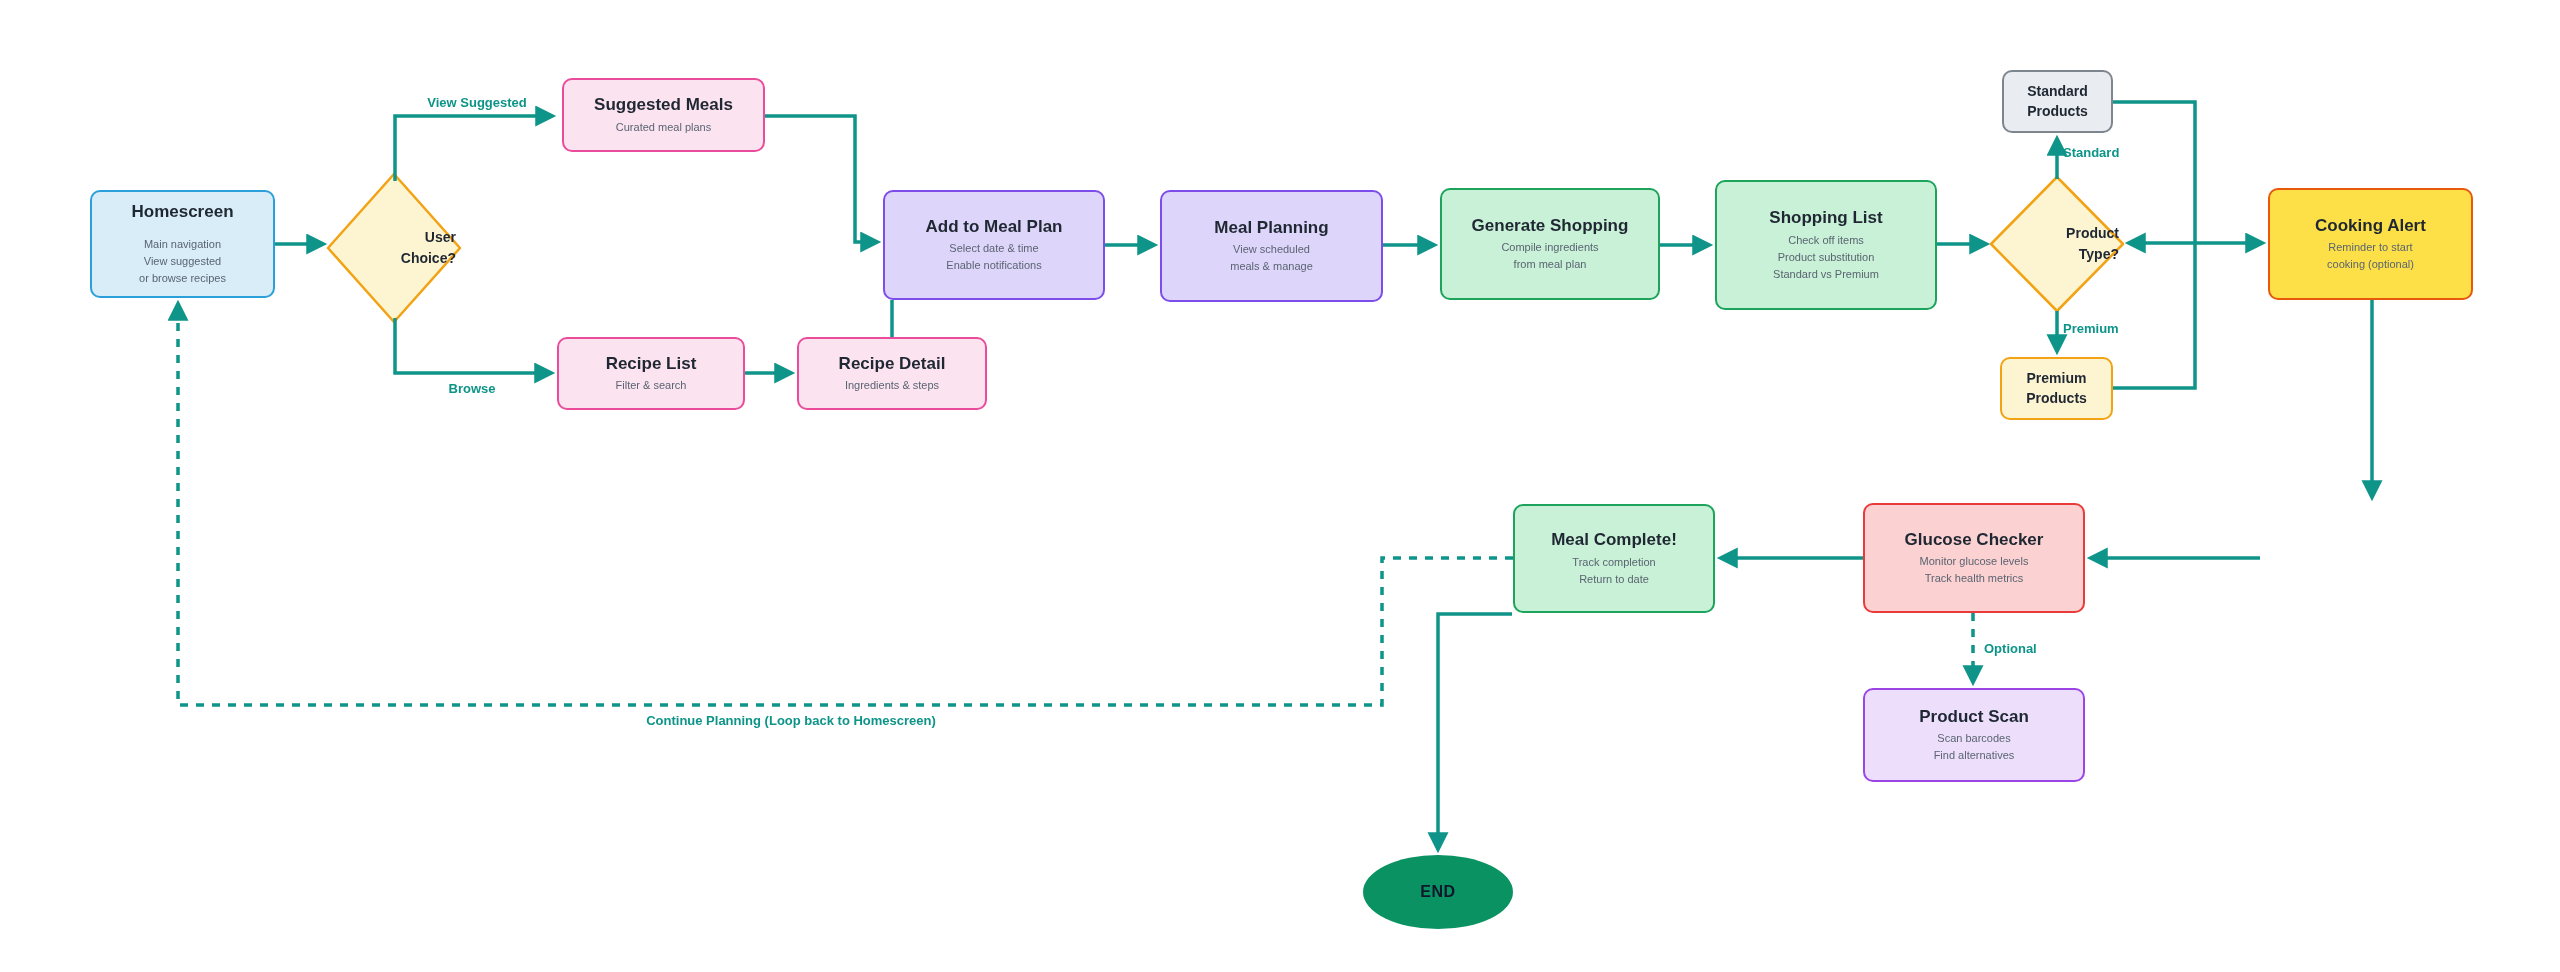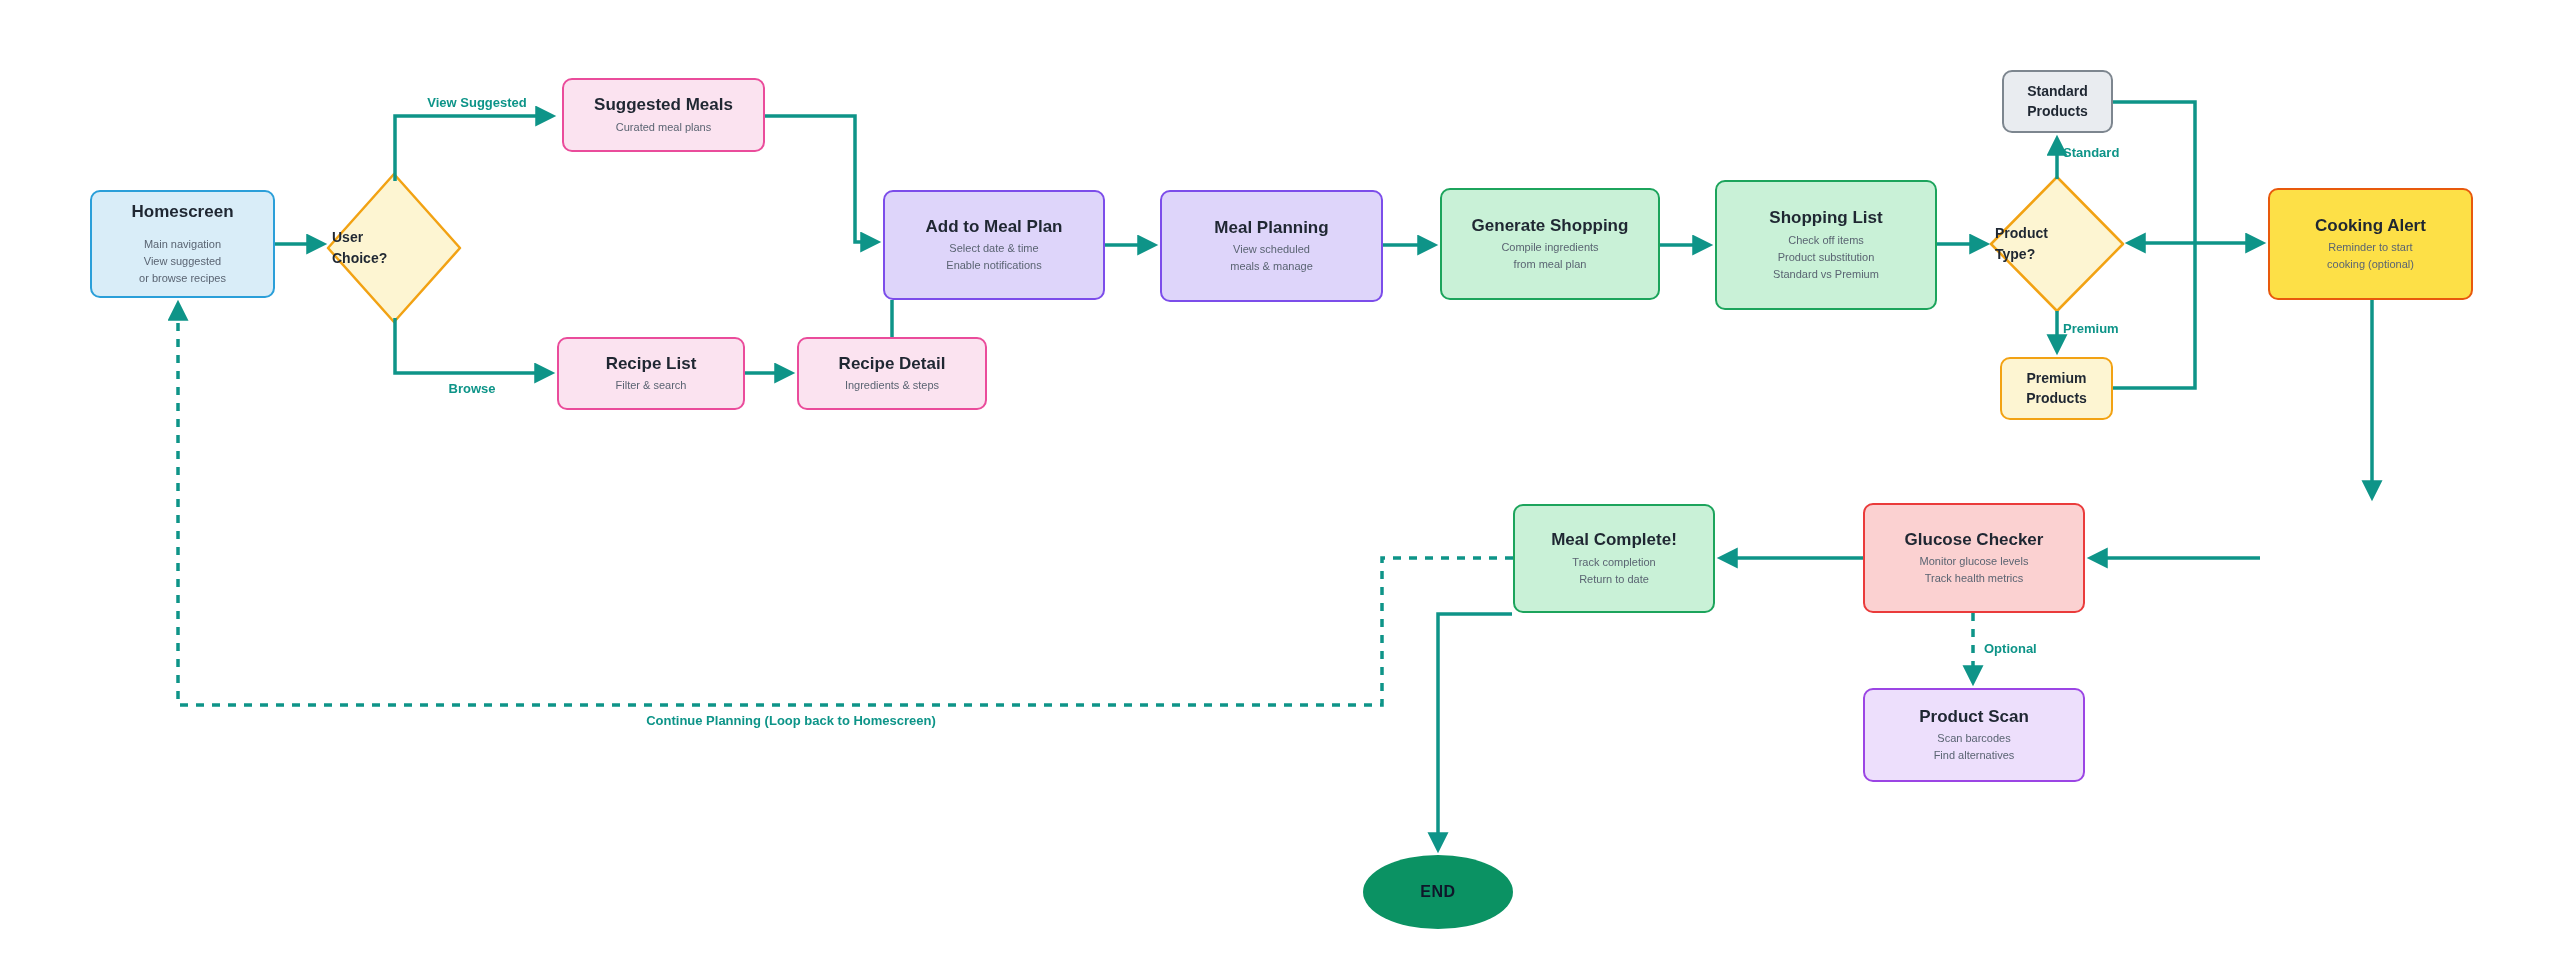--- a/index.html
+++ b/index.html
@@ -16,21 +16,21 @@
   .node.small .t{font-size:14px;line-height:1.4;}
   .blue  {background:#d9edf8;border-color:#2b9fd9;gap:14px;}
   .pink  {background:#fbe3f0;border-color:#ea4c9b;}
   .purple{background:#ded5fa;border-color:#7c4dea;}
   .violet{background:#eddffc;border-color:#9b45e4;}
   .green {background:#c9f1d7;border-color:#1ca45c;}
   .gray  {background:#e9ecf0;border-color:#7d868f;}
   .yellow{background:#fdf5d2;border-color:#f2a213;}
   .orange{background:#fde047;border-color:#e8590c;}
   .red   {background:#fbd1d1;border-color:#ea3b3b;}
-  .diamond-label{position:absolute;width:124px;text-align:left;font-size:14px;
+  .diamond-label{position:absolute;width:124px;text-align:right;font-size:14px;
         font-weight:700;color:#1f2732;line-height:1.5;}
   .edge-label{position:absolute;font-size:13px;font-weight:700;color:#0d9488;
         white-space:nowrap;}
   .edge-label.center{text-align:center;}
   .end-node{position:absolute;left:1363px;top:855px;width:150px;height:74px;
         border-radius:50%;background:#0b9263;display:flex;align-items:center;
         justify-content:center;color:#0f172a;font-weight:700;font-size:16px;
         letter-spacing:0.5px;}
 </style>
 </head>

